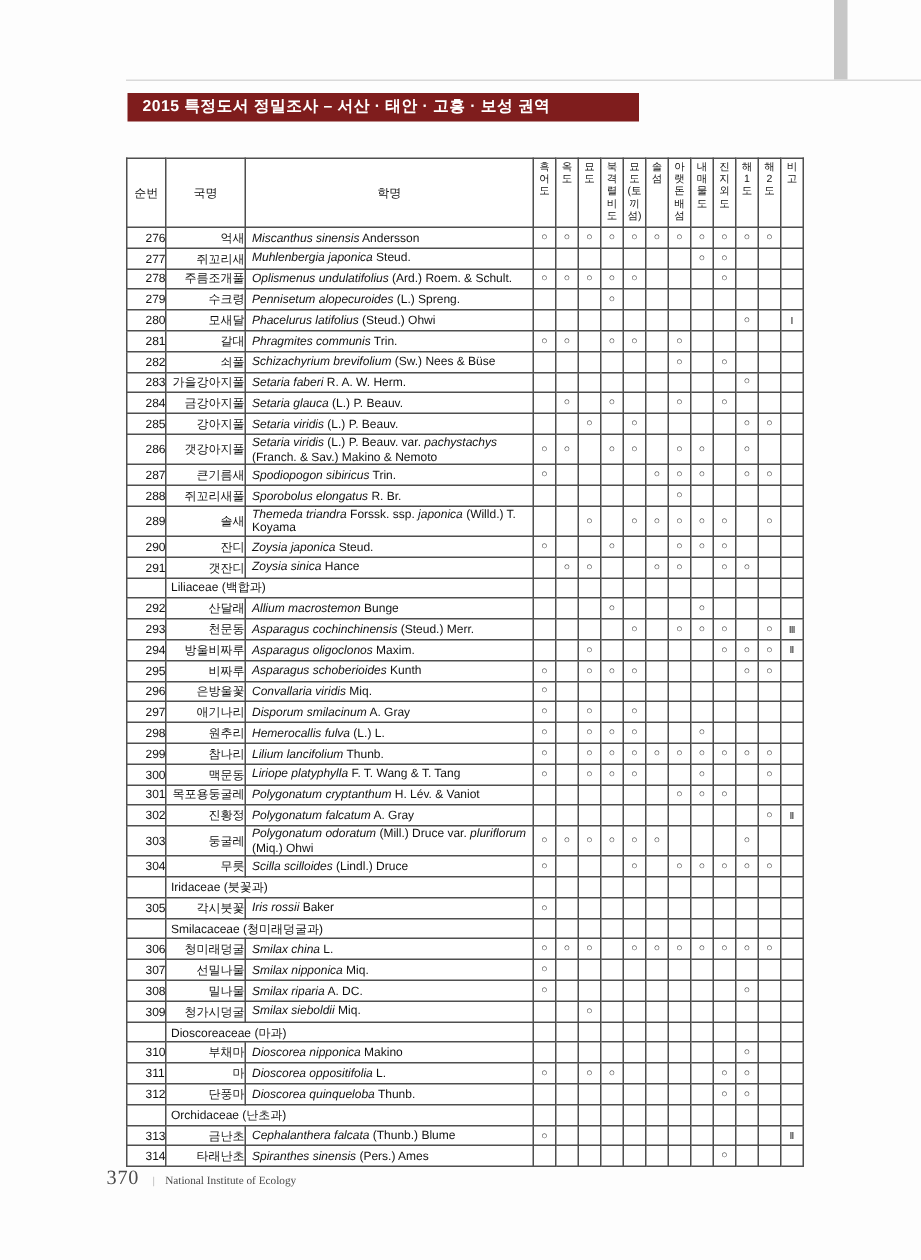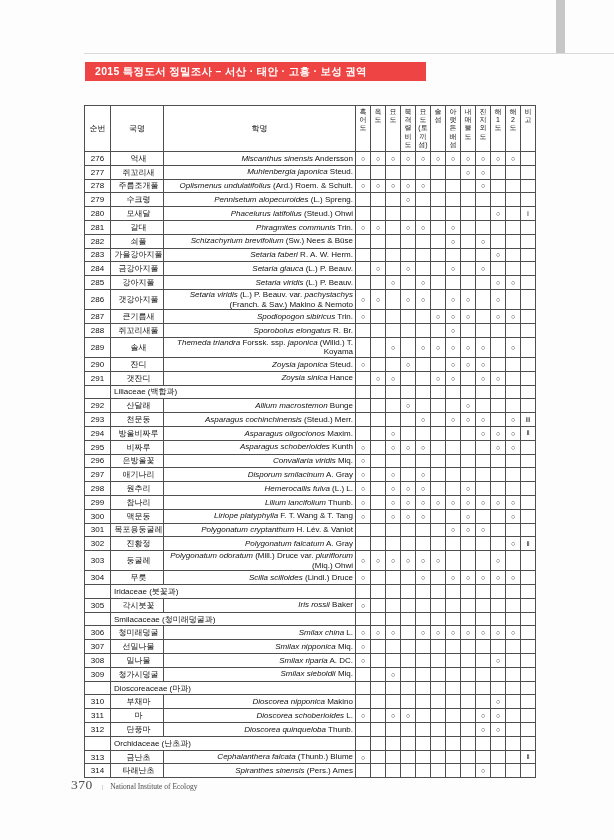--- a/index.html
+++ b/index.html
@@ -2,39 +2,39 @@
 <html><head>
 <meta charset="utf-8">
 <style>
   html,body{margin:0;padding:0;}
   body{background:#e8e8e8;font-family:"Liberation Sans",sans-serif;}
   .page{position:relative;width:614px;height:840px;background:#fdfdfd;overflow:hidden;}
 
   .top-rule{position:absolute;left:84px;top:53px;width:530px;height:1px;background:#d9d9d9;}
   .top-tab{position:absolute;left:556px;top:0;width:9px;height:53px;background:#c7c7c7;}
 
-  .title-bar{position:absolute;left:85px;top:62px;width:341px;height:19px;background:#ef4444;
+  .title-bar{position:absolute;left:85px;top:62px;width:341px;height:19px;background:#7f1d1d;
     color:#ffffff;font-size:10.5px;font-weight:bold;line-height:19px;padding-left:10px;
     box-sizing:border-box;letter-spacing:0.3px;}
 
   .tbl-wrap{position:absolute;left:84px;top:105px;}
   table{border-collapse:collapse;table-layout:fixed;width:451px;background:#ffffff;}
   th,td{border:1px solid #4f4f4f;padding:0;margin:0;overflow:hidden;}
   th{font-weight:normal;background:#ffffff;}
 
   col.c-no{width:26px;} col.c-kname{width:53px;} col.c-sname{width:192px;}
   col.c-isl{width:15px;} col.c-remark{width:15px;}
 
   .hdr-h{font-size:8px;vertical-align:middle;height:45px;color:#111;}
   .hdr-v{vertical-align:top;text-align:center;padding-top:2px;color:#111;}
   .hdr-v .vc{display:block;font-size:7px;line-height:8.2px;text-align:center;white-space:nowrap;}
 
-  td.no{font-size:8px;text-align:center;height:12.8px;color:#111;}
-  td.kn{font-size:8px;text-align:center;padding-left:3px;color:#111;white-space:nowrap;}
-  td.sn{font-size:8px;text-align:right;padding-left:4px;padding-right:2px;color:#111;line-height:9.6px;margin-top:48px;}
+  td.no{font-size:8px;text-align:left;height:12.8px;color:#111;padding-left:12px;}
+  td.kn{font-size:8px;text-align:right;padding-left:3px;color:#111;white-space:nowrap;}
+  td.sn{font-size:8px;text-align:left;padding-left:4px;padding-right:2px;color:#111;line-height:9.6px;margin-top:48px;}
   td.sn .it{font-style:italic;}
   td.isl{font-size:7px;text-align:center;color:#222;line-height:1;}
   td.rk{font-size:6.5px;text-align:center;color:#222;font-family:"Liberation Serif",serif;}
   tr.fam td.famlabel{font-size:8px;text-align:left;padding-left:3px;color:#111;white-space:nowrap;}
 
   .footer{position:absolute;left:71px;top:777px;display:flex;align-items:flex-end;color:#5a5a5a;font-family:Liberation Serif, serif;}
   .footer .pno{font-size:13.5px;letter-spacing:0.5px;color:#4c4c4c;}
   .footer .sep{font-size:7px;margin:0 7px 2px 9px;color:#9a9a9a;}
   .footer .inst{font-size:7.5px;margin-bottom:2px;color:#4c4c4c;}
 </style>
@@ -795,21 +795,21 @@
             <td class="isl"></td>
             <td class="isl"></td>
             <td class="isl"></td>
             <td class="isl">○</td>
             <td class="isl"></td>
             <td class="rk"></td>
           </tr>
           <tr>
             <td class="no">311</td>
             <td class="kn">마</td>
-            <td class="sn"><span class="it">Dioscorea schoberioides</span><span class="rm"> L.</span></td>
+            <td class="sn"><span class="it">Dioscorea oppositifolia</span><span class="rm"> L.</span></td>
             <td class="isl">○</td>
             <td class="isl"></td>
             <td class="isl">○</td>
             <td class="isl">○</td>
             <td class="isl"></td>
             <td class="isl"></td>
             <td class="isl"></td>
             <td class="isl"></td>
             <td class="isl">○</td>
             <td class="isl">○</td>

